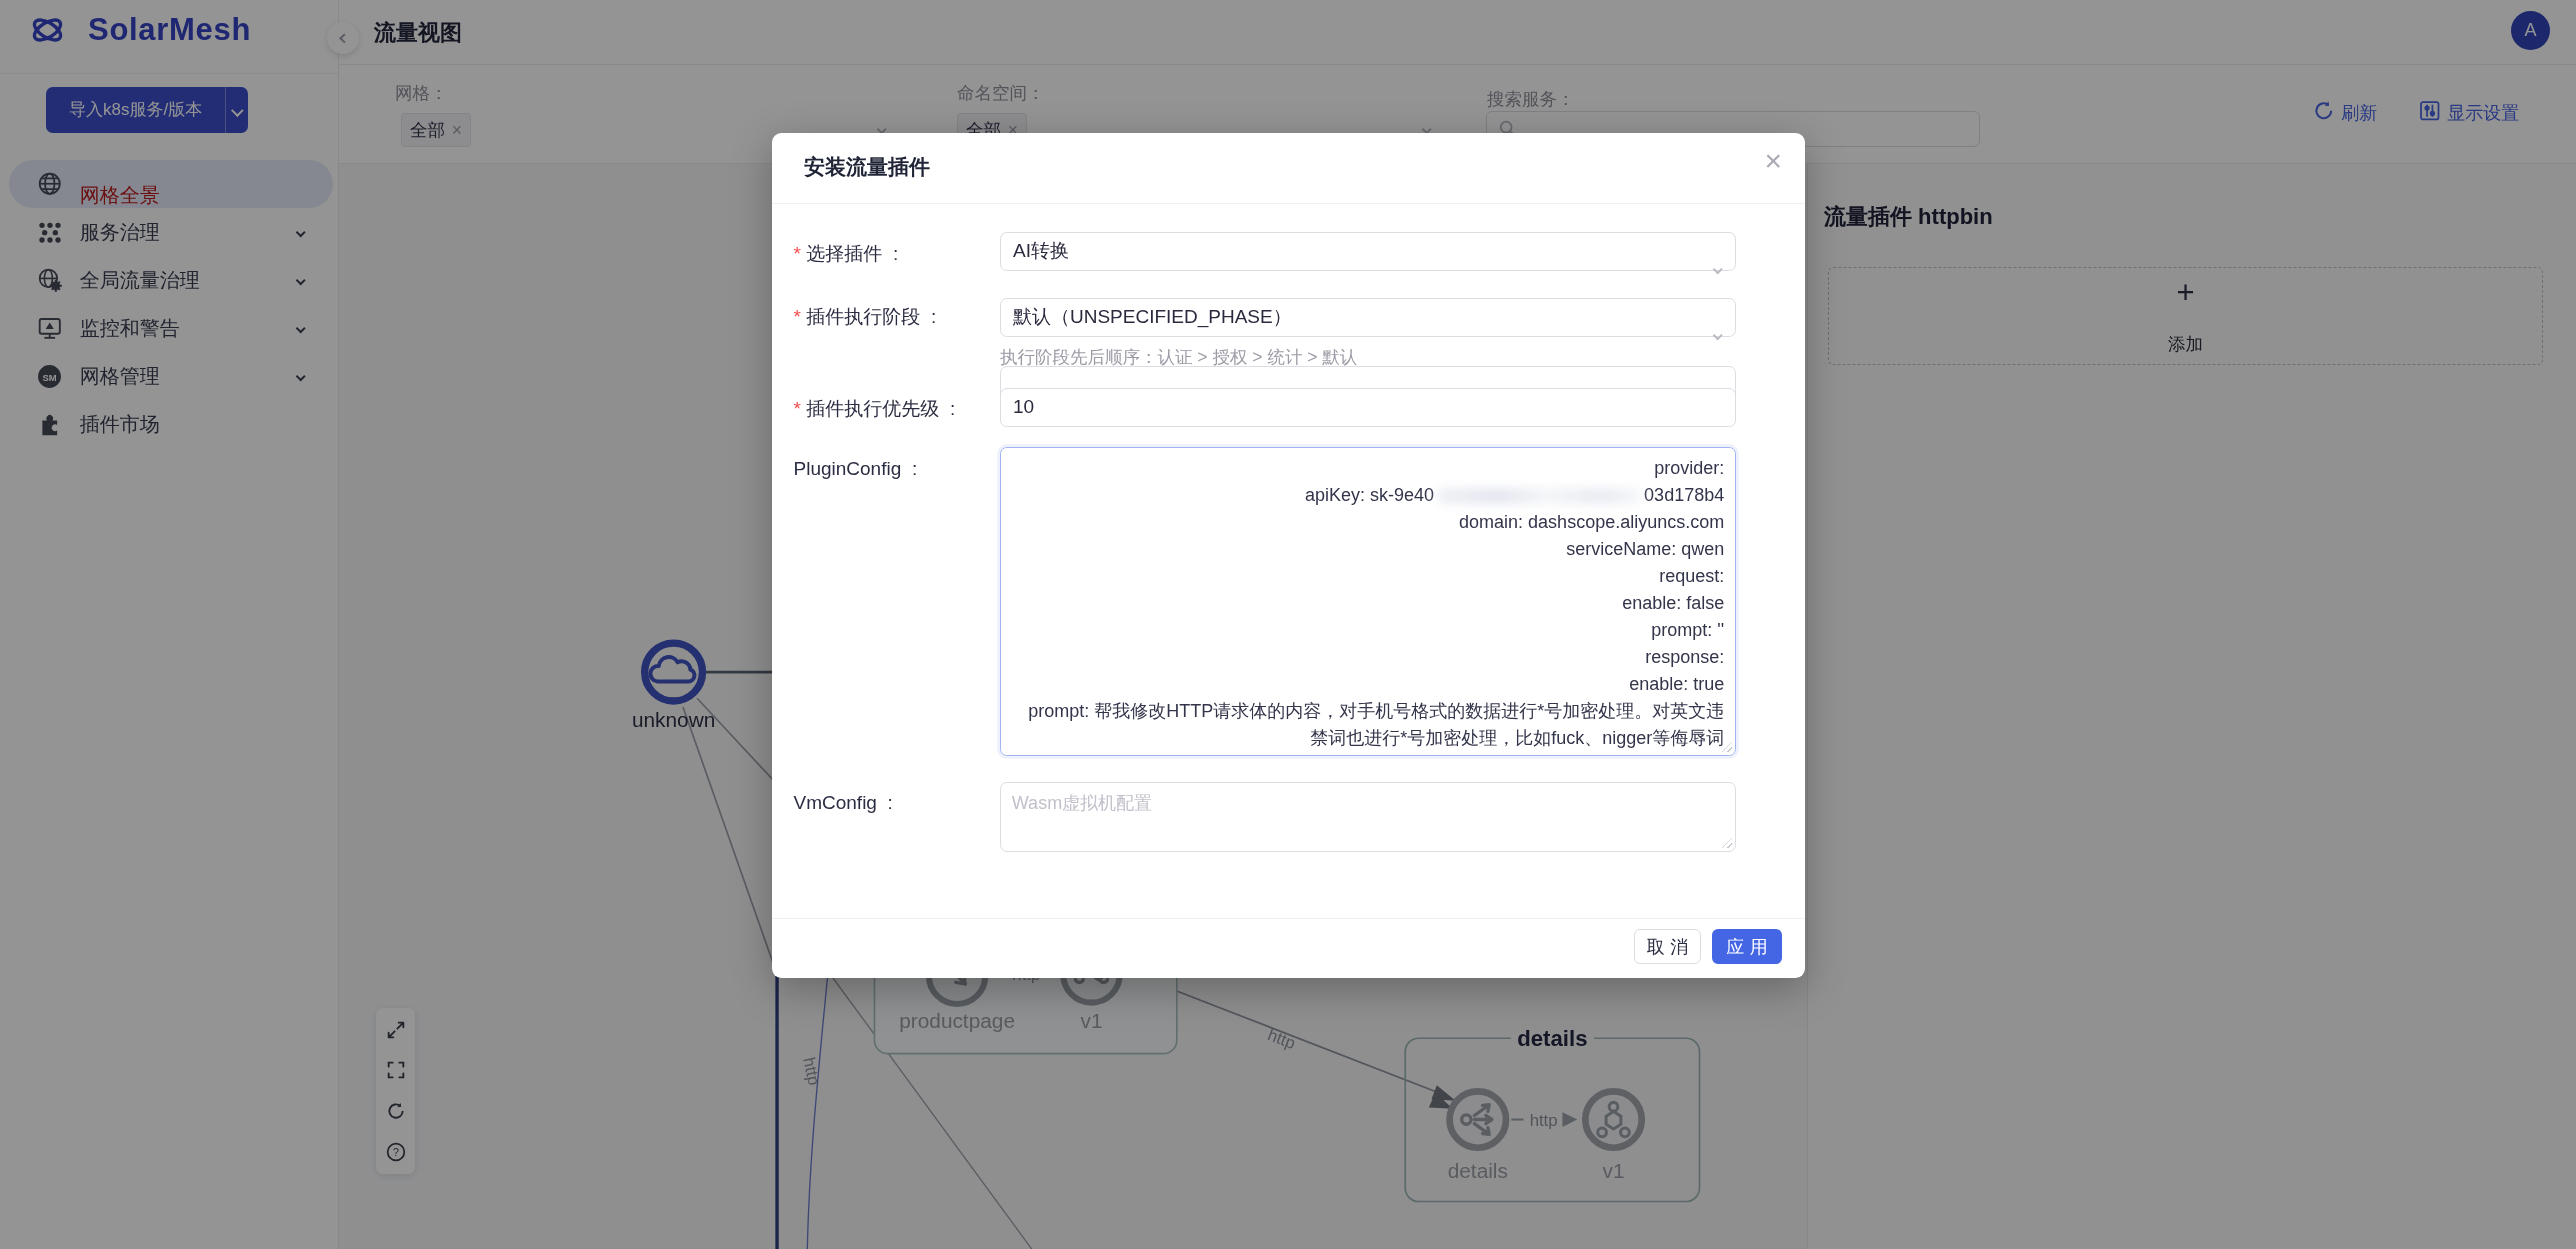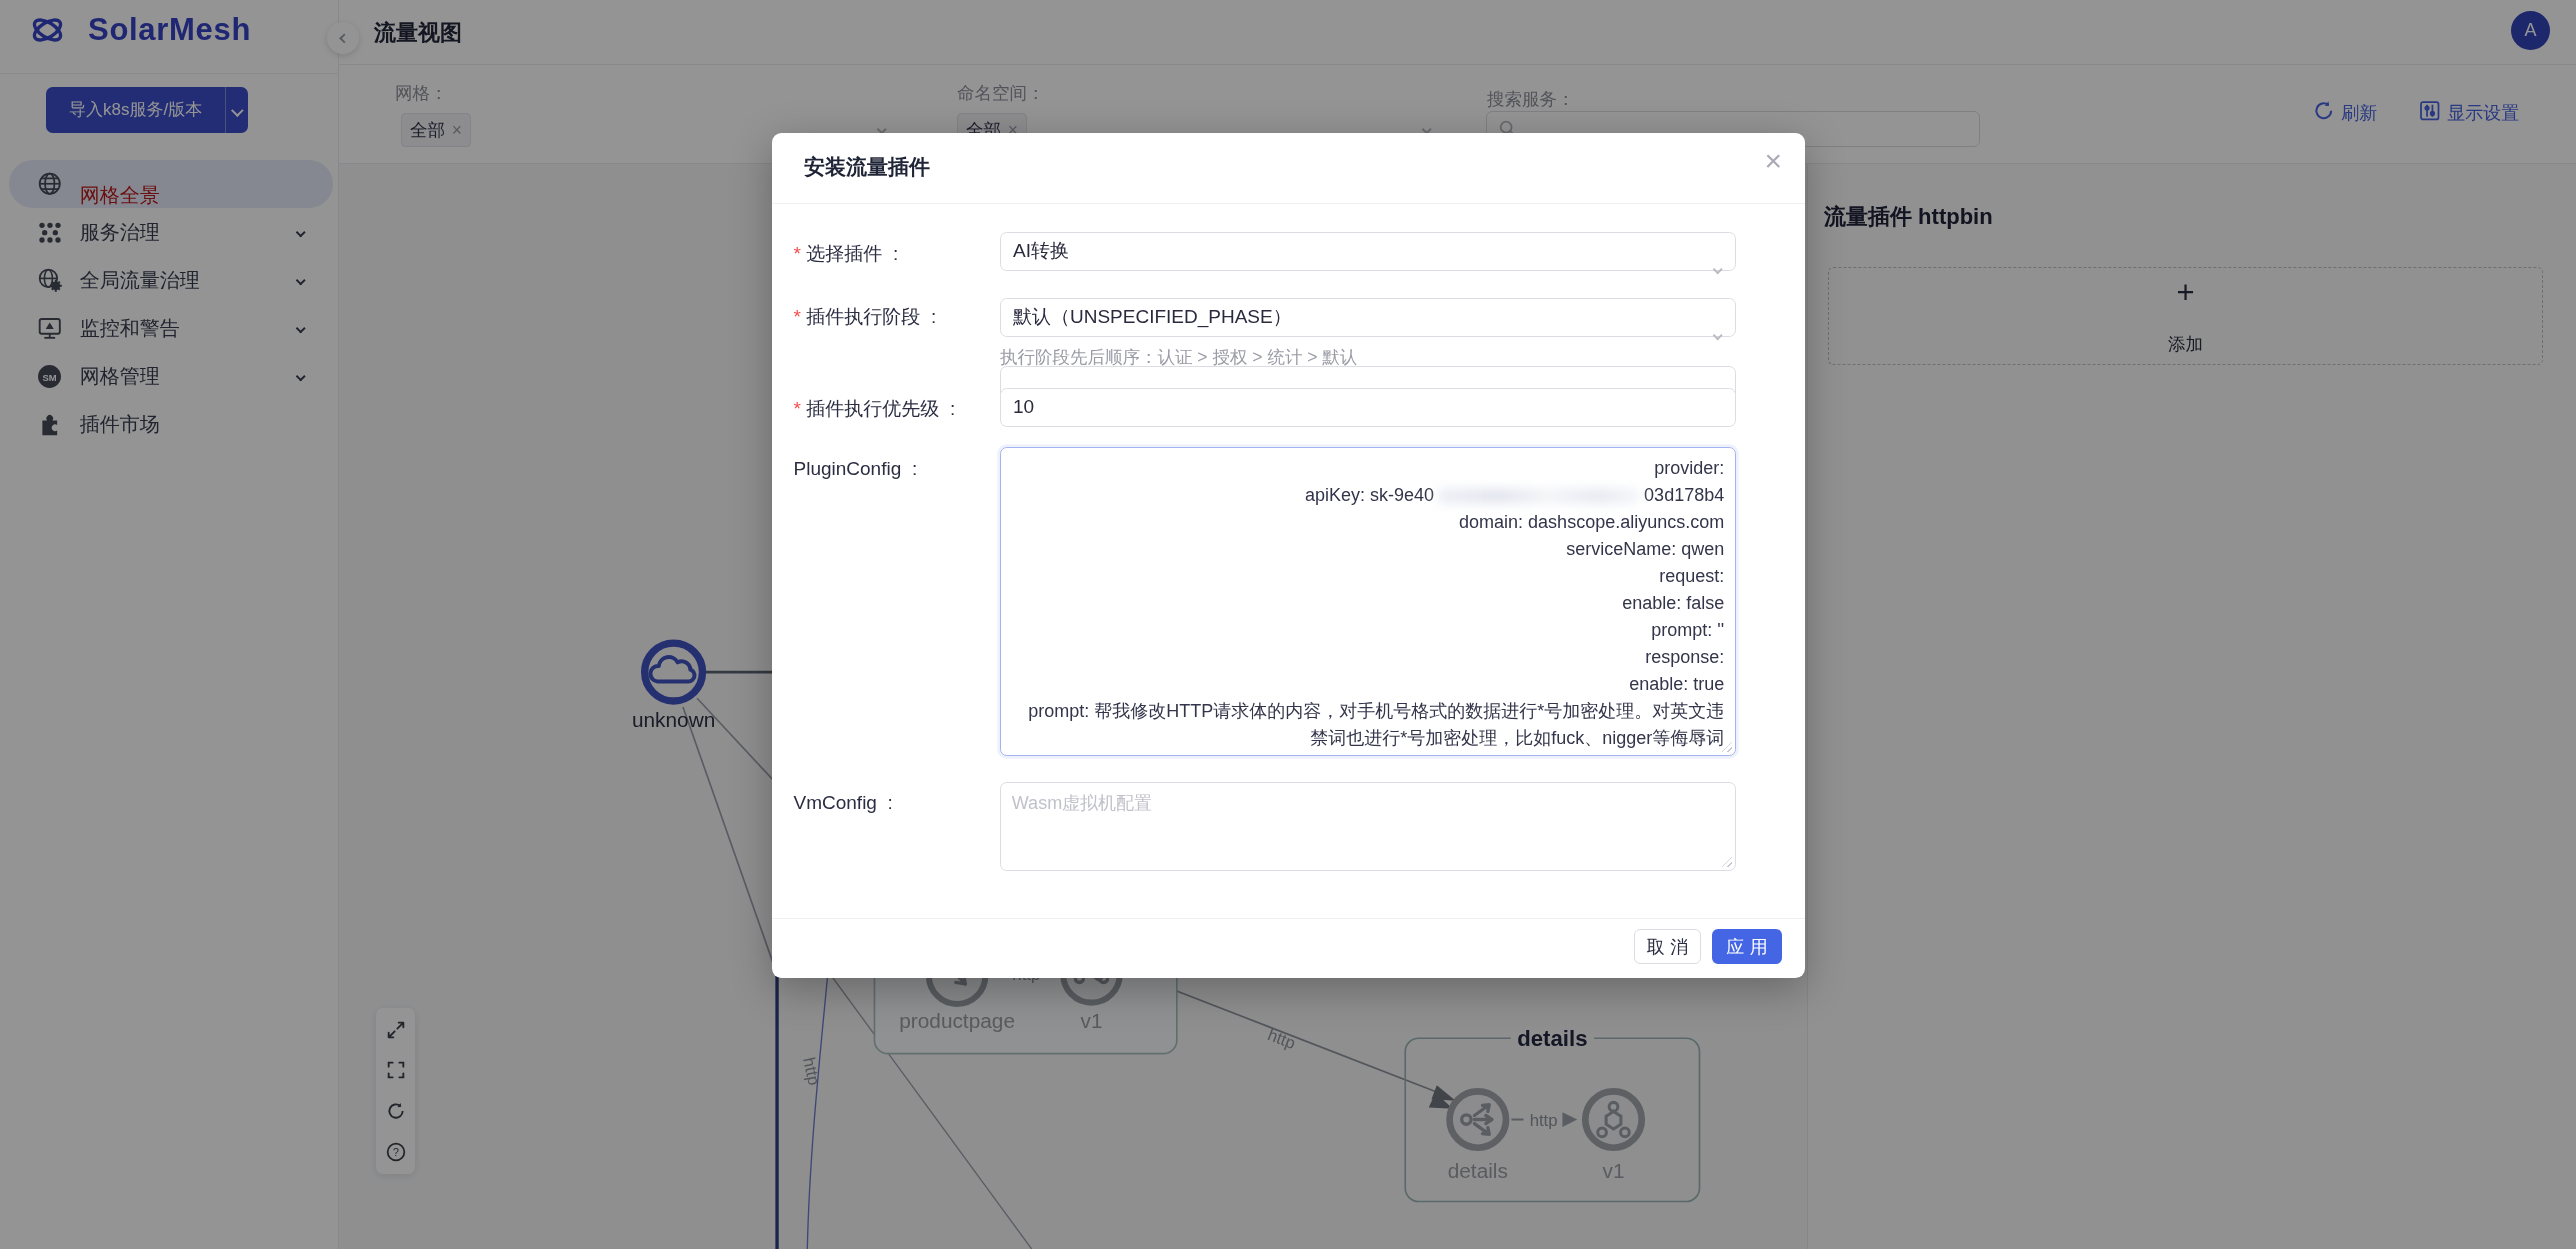--- a/index.html
+++ b/index.html
@@ -69,21 +69,21 @@
   .frow-label { position:absolute; left:21.5px; font-size:19px; color:#2b2d42; white-space:nowrap; }
   .frow-label .req { color:#f24c4c; margin-right:5.4px; }
   .frow-label::after { content:":"; margin-left:5.4px; }
   .ctl { position:absolute; left:228px; width:736px; background:#fff; border:1.3px solid #dcdde2; border-radius:6.7px; font-size:19px; color:#2a2a3e; }
   .ctl.sel { height:39px; line-height:36px; padding-left:12px; cursor:pointer; }
   .ctl .sel-chev { right:13.4px; top:16px; }
   .hint { position:absolute; left:228px; font-size:17.5px; color:#9a9ba5; }
   .cfgbox { position:absolute; left:228px; top:314px; width:736px; height:309px; border:1.3px solid #a3b3f0; border-radius:6.7px; box-shadow:0 0 0 2.7px rgba(90,120,230,.10); padding:6.7px 10.8px; font-size:18px; line-height:27px; color:#33354a; overflow:hidden; cursor:text;text-align:right; }
   .cfg-line { white-space:pre-wrap; word-break:break-all; }
   .redacted { display:inline-block; width:202px; height:16px; vertical-align:middle; margin:0 4px; background:linear-gradient(90deg,#eef0f5 0%,#e4e7ef 30%,#f4f5f8 55%,#e9ebf2 80%,#f6f7fa 100%); filter:blur(4.7px); border-radius:4px; }
-  .vmbox { position:absolute; left:228px; top:649px; width:736px; height:89px; border:1.3px solid #dcdde2; border-radius:6.7px; padding:8px 10.8px; font-size:18px; color:#c0c1ca; cursor:text; }
+  .vmbox { position:absolute; left:228px; top:649px; width:736px; height:70px; border:1.3px solid #dcdde2; border-radius:6.7px; padding:8px 10.8px; font-size:18px; color:#c0c1ca; cursor:text; }
   .resize-h { position:absolute; right:2.7px; bottom:2.7px; width:10.8px; height:10.8px; background:repeating-linear-gradient(-45deg,transparent 0 2.7px,#b6b9c4 2.7px 4px); clip-path:polygon(100% 0,100% 100%,0 100%); opacity:.8; }
   .modal-fr { position:absolute; left:0; top:785px; width:100%; height:0.7px; background:#f0f0f2; }
   .btn { position:absolute; top:796px; height:35px; border-radius:6px; font-size:18px; display:flex; align-items:center; justify-content:center; letter-spacing:5.4px; padding-left:5.4px; cursor:pointer; }
   .btn.cancel { left:862px; width:67px; background:#fff; border:1.3px solid #dcdde2; color:#2b2d42; }
   .btn.apply { left:940px; width:70px; background:#4466e4; color:#ffffff; }
 </style>
 </head>
 <body>
 
 <div id="app">

